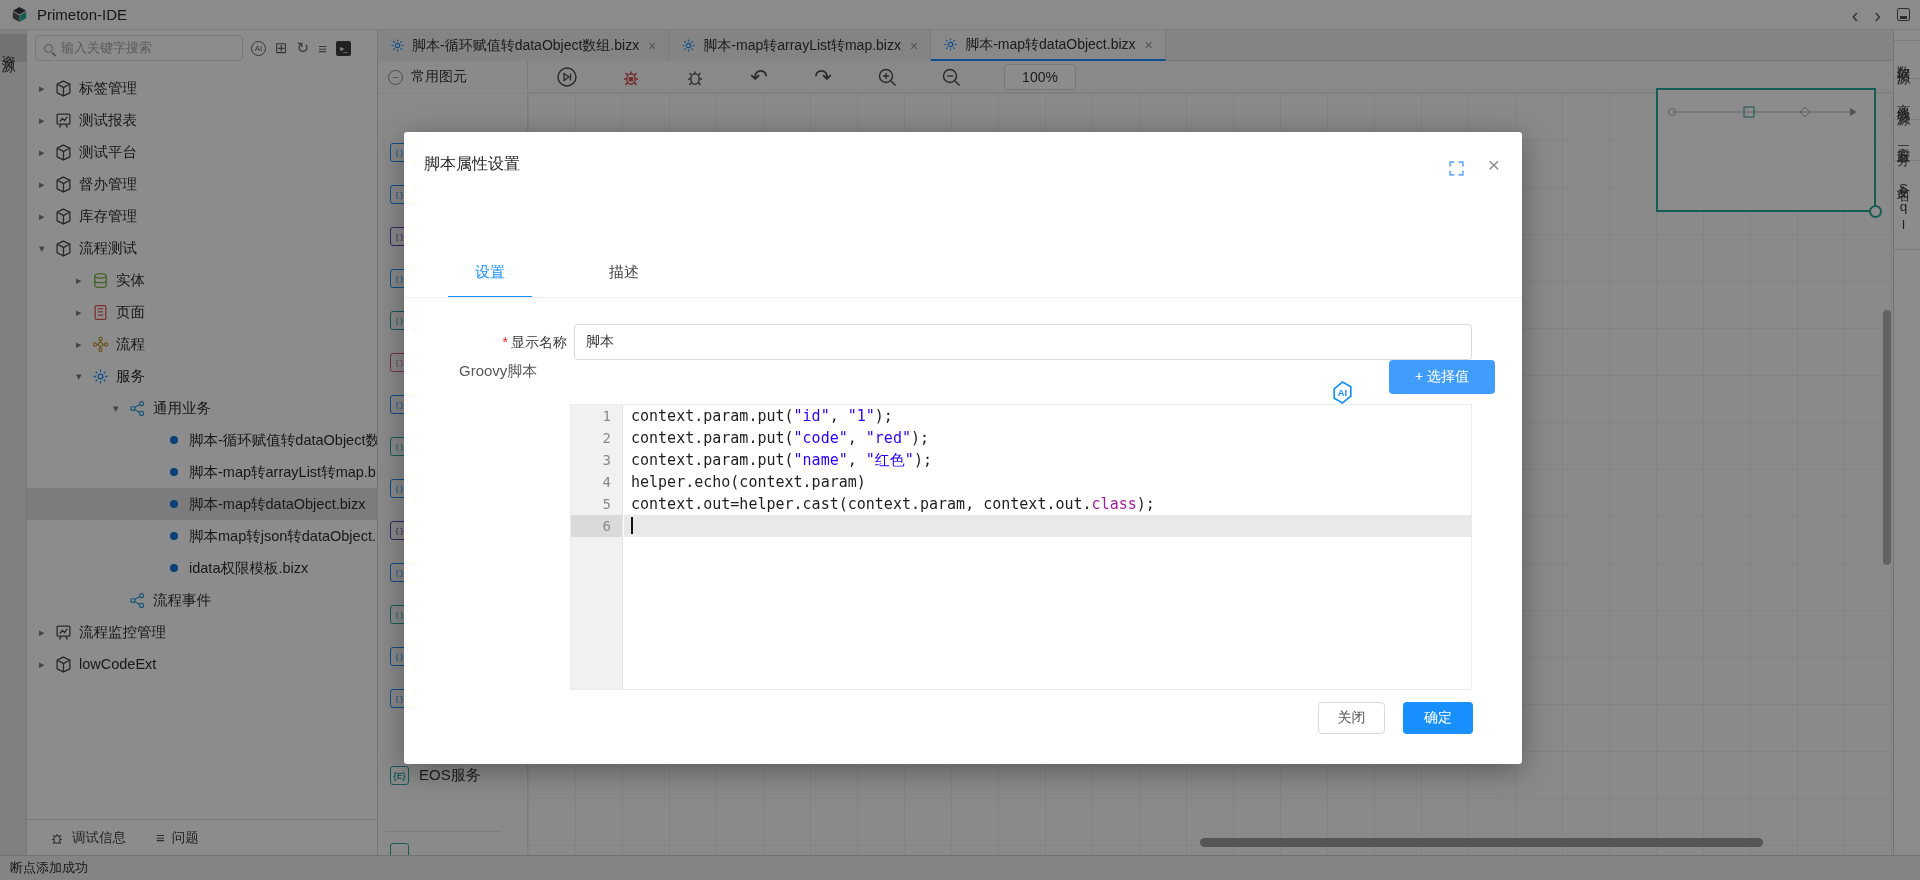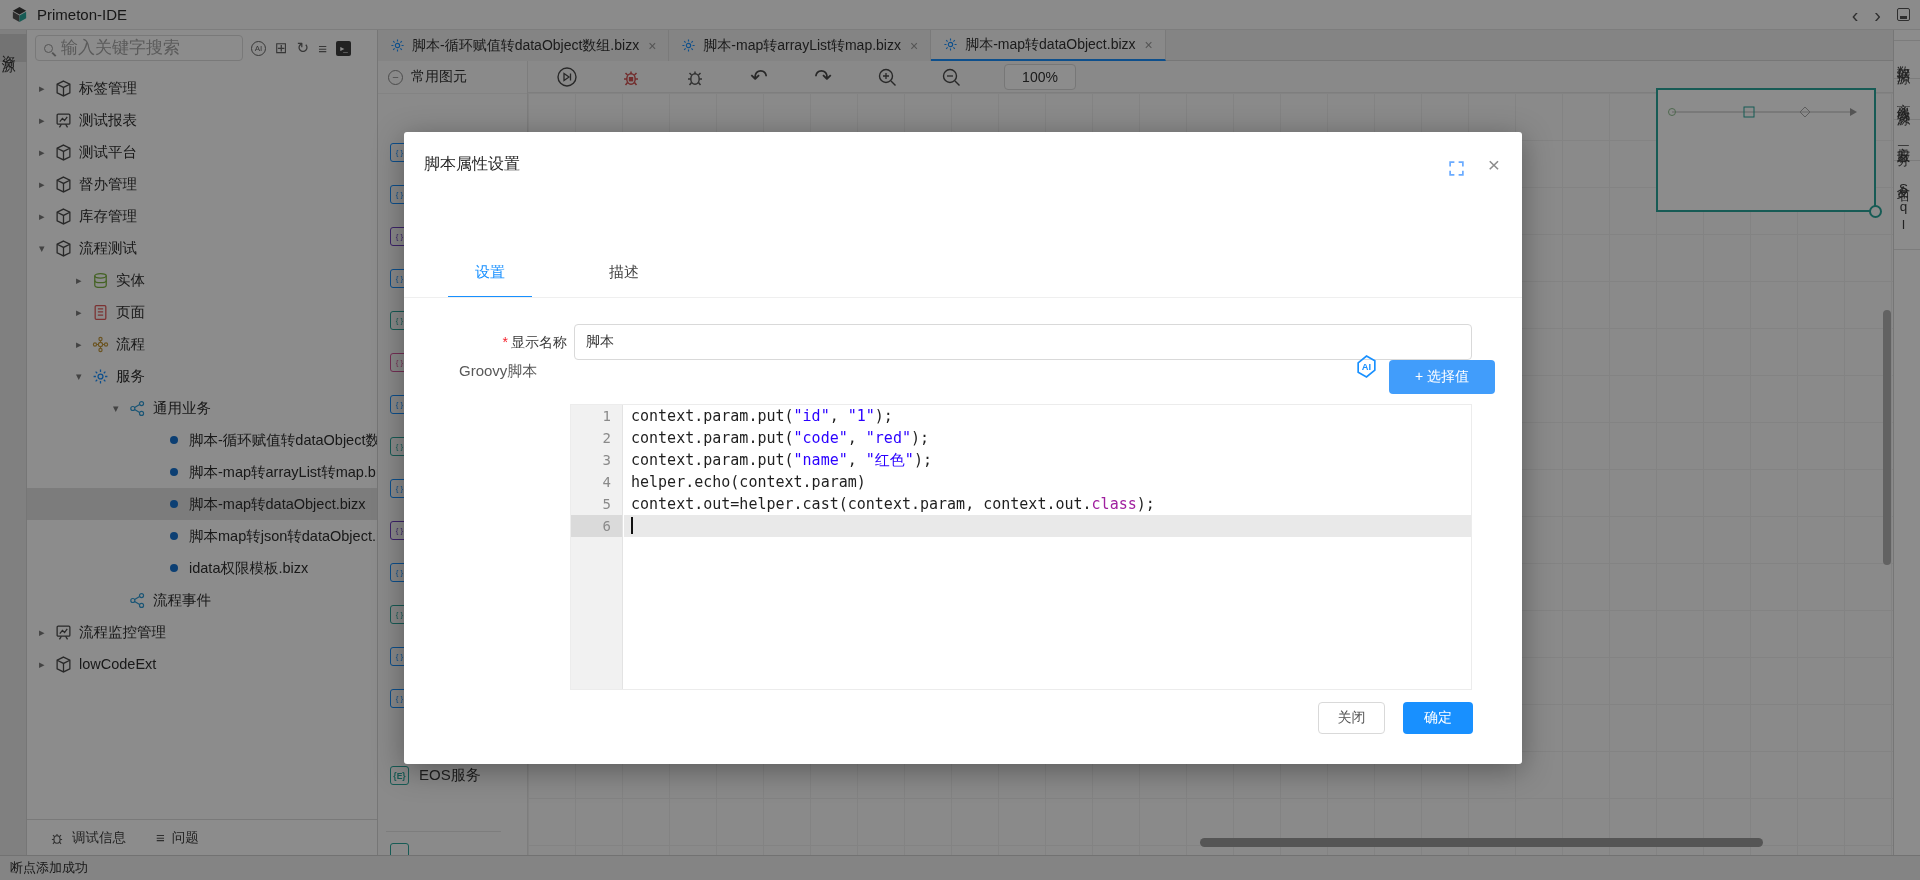--- a/index.html
+++ b/index.html
@@ -21,21 +21,21 @@
   .activity{position:absolute;left:0;top:30px;width:27px;height:825px;background:#e9e9e9;border-right:1px solid #d8d8d8;}
   .act-tab{margin-top:4px;width:27px;padding:10px 0;background:#d2d2d2;
     writing-mode:vertical-lr;text-orientation:upright;text-align:center;font-size:14px;color:#333;letter-spacing:4px;display:flex;justify-content:center;}
 
   
   .sidebar{position:absolute;left:27px;top:30px;width:351px;height:825px;background:#fff;border-right:1px solid #d8d8d8;}
   .searchrow{height:36px;display:flex;align-items:center;padding:0 8px;gap:8px;}
   .searchbox{display:flex;align-items:center;gap:6px;width:208px;height:26px;border:1px solid #dcdcdc;border-radius:4px;padding:0 8px;background:#fff;}
   .mag{width:9px;height:9px;border:1.4px solid #9a9a9a;border-radius:50%;position:relative;flex:0 0 auto;}
   .mag::after{content:"";position:absolute;width:1.6px;height:5px;background:#9a9a9a;left:8px;top:7px;transform:rotate(-45deg);}
-  .searchbox input{border:0;outline:0;width:100%;font-size:17px;color:#333;background:transparent;font-family:Liberation Serif, serif;}
+  .searchbox input{border:0;outline:0;width:100%;font-size:13px;color:#333;background:transparent;font-family:Liberation Serif, serif;}
   .searchbox input::placeholder{color:#a6a6a6;}
   .s-icons{display:flex;align-items:center;gap:9px;color:#666;font-size:15px;}
   .aicirc{width:15px;height:15px;border:1px solid #666;border-radius:50%;font-size:8px;display:flex;align-items:center;justify-content:center;}
   .aicirc::after{content:"AI";}
   .consoleic{width:15px;height:15px;background:#3e3e3e;border-radius:2px;color:#fff;font-size:8px;display:flex;align-items:center;justify-content:center;}
   .consoleic::after{content:"\25B8_";letter-spacing:-1px;}
 
   #tree{position:absolute;top:42px;left:0;right:0;bottom:36px;overflow:hidden;}
   .trow{height:32px;display:flex;align-items:center;font-size:14.5px;color:#2f2f2f;white-space:nowrap;cursor:default;}
   .trow.sel{background:#e2e2e2;}
@@ -109,21 +109,21 @@
   .m-tab{width:84px;text-align:center;font-size:15px;color:#444;position:relative;line-height:44px;}
   .m-tab + .m-tab{margin-left:50px;}
   .m-tab.active{color:#1890ff;}
   .m-tab.active::after{content:"";position:absolute;left:0;right:0;bottom:0;height:2px;background:#1890ff;}
   .m-tabline{position:absolute;left:0;right:0;top:165px;height:1px;background:#efefef;}
   .m-label{position:absolute;left:0;top:192px;width:163px;height:36px;line-height:36px;text-align:right;font-size:14px;color:#3a3a3a;}
   .req{color:#f5222d;margin-right:3px;}
   .m-input{position:absolute;left:170px;top:192px;width:898px;height:36px;border:1px solid #d9d9d9;border-radius:4px;
     font-size:14px;color:#333;padding:0 11px;outline:0;font-family:inherit;}
   .m-groovy{position:absolute;left:55px;top:230px;font-size:15px;color:#595959;}
-  .m-ai{position:absolute;left:926px;top:222px;width:25px;height:25px;margin-left:24px;}
+  .m-ai{position:absolute;left:926px;top:248px;width:25px;height:25px;}
   .m-selbtn{position:absolute;left:963px;top:228px;width:106px;height:34px;background:#419dfb;color:#fff;border:0;
     border-radius:4px;font-size:14px;display:flex;align-items:center;justify-content:center;font-family:inherit;margin-left:22px;}
   .m-editor{position:absolute;left:166px;top:272px;width:902px;height:286px;border:1px solid #ececec;
     font-family:"DejaVu Sans Mono","Liberation Mono",monospace;font-size:15px;overflow:hidden;background:#fff;}
   #gutter{position:absolute;left:0;top:0;bottom:0;width:52px;background:#f1f1f1;border-right:1px solid #e3e3e3;}
   .gcell{height:22px;line-height:22px;text-align:right;padding-right:11px;color:#8a8a8a;font-size:14px;}
   .gcell.cur{background:#dadada;}
   #lines{position:absolute;left:53px;top:0;right:0;}
   .crow{height:22px;line-height:22px;white-space:pre;padding-left:7px;}
   .crow.cur{background:#e9e9e9;}

